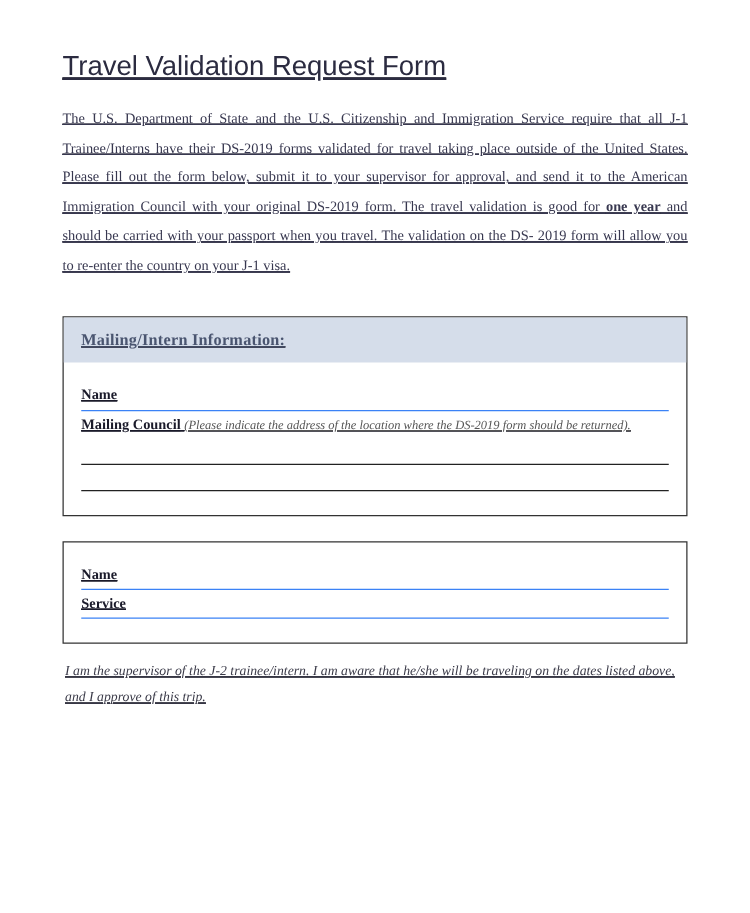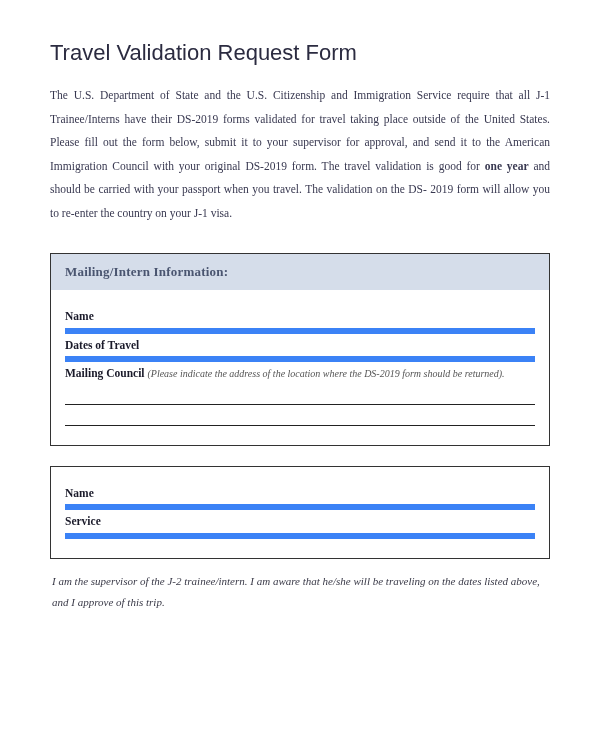--- a/index.html
+++ b/index.html
@@ -1,15 +1,15 @@
 <!DOCTYPE html>
 <html><head>
   <meta charset="utf-8">
   <style>
-    * { margin: 0; padding: 0; box-sizing: border-box; }
+    * { margin: 0; padding: 0; box-sizing: border-box; text-decoration: underline; }
     body {
       width: 600px;
       height: 730px;
       background: #fff;
       font-family: Georgia, 'Times New Roman', serif;
       color: #2a2a3a;
       padding: 40px 50px;
     }
     .title {
       font-size: 22px;
@@ -40,21 +40,21 @@
       letter-spacing: 0.2px;
     }
     .section-body {
       padding: 16px 14px 18px 14px;
     }
     .field-row {
       font-size: 11.5px;
       font-weight: bold;
       color: #1a1a2a;
       line-height: 1.85;
-      border-bottom: 6px solid #3b82f6;
+      border-bottom: 1px solid #3b82f6;
       white-space: nowrap;
       margin-bottom: 1px;
     }
     .field-row .hint {
       font-weight: normal;
       font-style: italic;
       color: #555;
       font-size: 10px;
     }
     .blank-line {
@@ -77,21 +77,20 @@
 <h1 class="title">Travel Validation Request Form</h1>
 
 <p class="intro">
   <span>The U.S. Department of State and the U.S. Citizenship and Immigration Service require that all J-1 Trainee/Interns have their DS-2019 forms validated for travel taking place outside of the United States. Please fill out the form below, submit it to your supervisor for approval, and send it to the American Immigration Council with your original DS-2019 form. The travel validation is good for </span><span class="bold">one year</span><span> and should be carried with your passport when you travel. The validation on the DS- 2019 form will allow you to re-enter the country on your J-1 visa.</span>
 </p>
 
 <div class="section-box">
   <div class="section-header">Mailing/Intern Information:</div>
   <div class="section-body">
     <div class="field-row">Name</div>
-    <div class="field-row">Dates of Travel</div>
     <div class="field-row" style="border-bottom:none;">
       <span>Mailing Council</span>
       <span class="hint">(Please indicate the address of the location where the DS-2019 form should be returned).</span>
     </div>
     <div class="blank-line"></div>
     <div class="blank-line"></div>
   </div>
 </div>
 
 <div class="section-box" style="margin-bottom:8px;">

